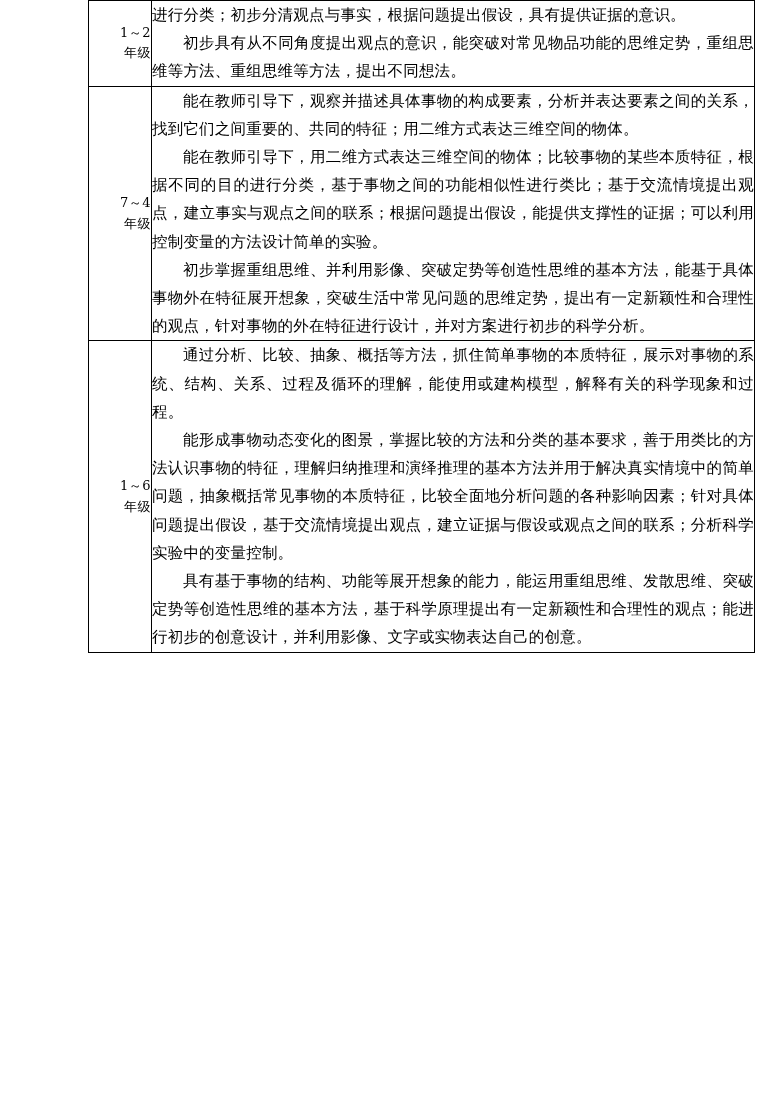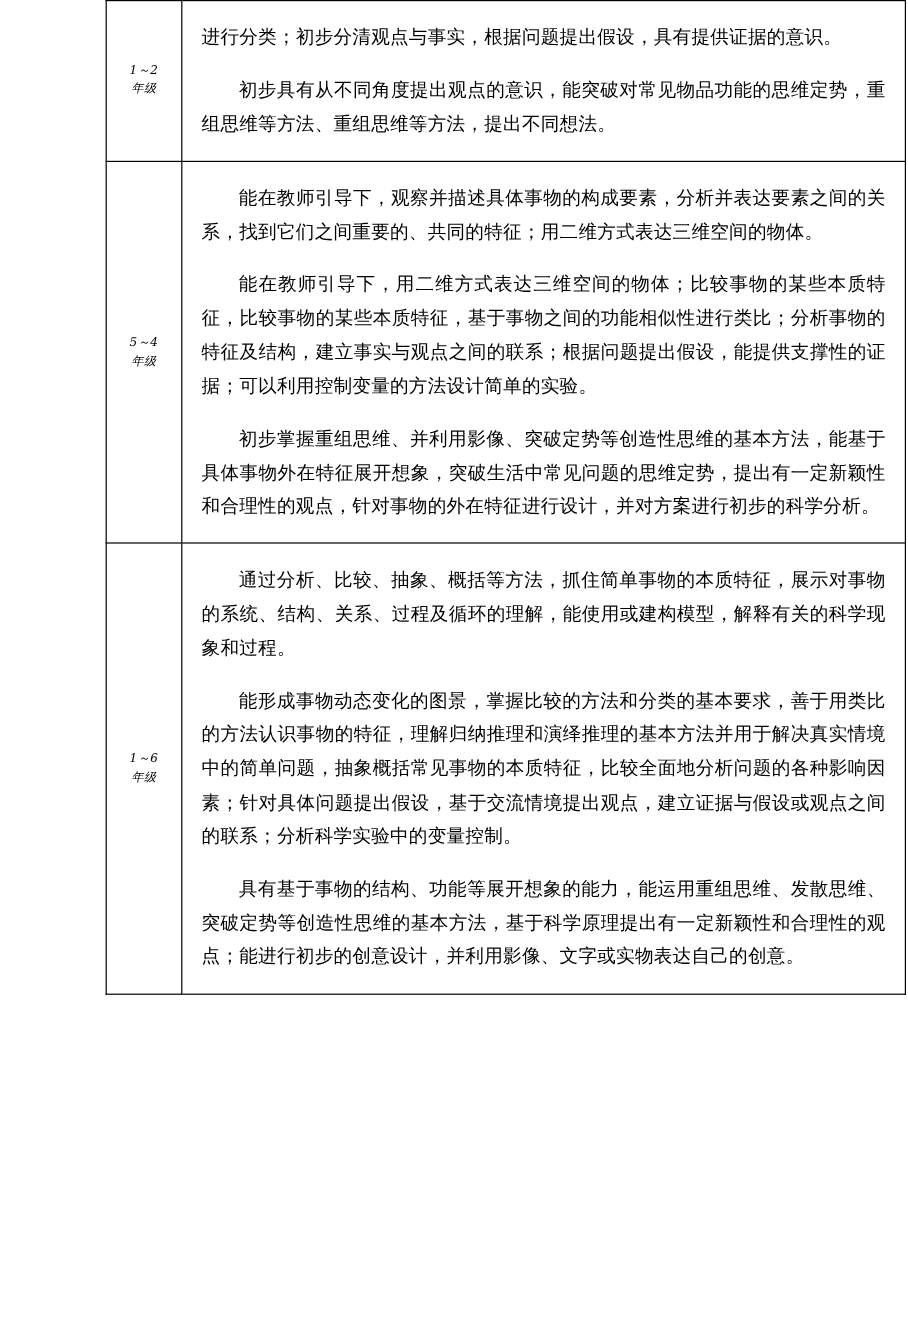--- a/index.html
+++ b/index.html
@@ -26,36 +26,35 @@
     margin-left: 88px;
     table-layout: fixed;
   }
   table.grade-table td {
     border: 1px solid #000000;
     vertical-align: middle;
     padding: 0;
   }
   td.grade-cell {
     width: 62px;
-    text-align: center;
-    font-size: 10px;
+    text-align: right;
+    font-size: 13px;
     line-height: 1.55;
     letter-spacing: 0.5px;
     padding: 4px 2px;
-    font-style: italic;
   }
   td.grade-cell .g-line {
     display: block;
     white-space: nowrap;
   }
   td.content-cell {
     padding: 5px 11px 7px 12px;
   }
   p.para {
-    margin: 16px;
+    margin: 0;
     font-size: 15.5px;
     line-height: 1.82;
     text-align: justify;
     text-justify: inter-ideograph;
     text-indent: 2em;
     letter-spacing: 0.2px;
   }
   
   p.cont {
     text-indent: 0;
@@ -75,26 +74,26 @@
           <span class="g-line">年级</span>
         </td>
         <td class="content-cell">
           <p class="para cont">进行分类；初步分清观点与事实，根据问题提出假设，具有提供证据的意识。</p>
           <p class="para">初步具有从不同角度提出观点的意识，能突破对常见物品功能的思维定势，重组思维等方法、重组思维等方法，提出不同想法。</p>
         </td>
       </tr>
 
       <tr>
         <td class="grade-cell">
-          <span class="g-line">5～4</span>
+          <span class="g-line">7～4</span>
           <span class="g-line">年级</span>
         </td>
         <td class="content-cell">
           <p class="para">能在教师引导下，观察并描述具体事物的构成要素，分析并表达要素之间的关系，找到它们之间重要的、共同的特征；用二维方式表达三维空间的物体。</p>
-          <p class="para">能在教师引导下，用二维方式表达三维空间的物体；比较事物的某些本质特征，比较事物的某些本质特征，基于事物之间的功能相似性进行类比；分析事物的特征及结构，建立事实与观点之间的联系；根据问题提出假设，能提供支撑性的证据；可以利用控制变量的方法设计简单的实验。</p>
+          <p class="para">能在教师引导下，用二维方式表达三维空间的物体；比较事物的某些本质特征，根据不同的目的进行分类，基于事物之间的功能相似性进行类比；基于交流情境提出观点，建立事实与观点之间的联系；根据问题提出假设，能提供支撑性的证据；可以利用控制变量的方法设计简单的实验。</p>
           <p class="para">初步掌握重组思维、并利用影像、突破定势等创造性思维的基本方法，能基于具体事物外在特征展开想象，突破生活中常见问题的思维定势，提出有一定新颖性和合理性的观点，针对事物的外在特征进行设计，并对方案进行初步的科学分析。</p>
         </td>
       </tr>
 
       <tr>
         <td class="grade-cell">
           <span class="g-line">1～6</span>
           <span class="g-line">年级</span>
         </td>
         <td class="content-cell">

